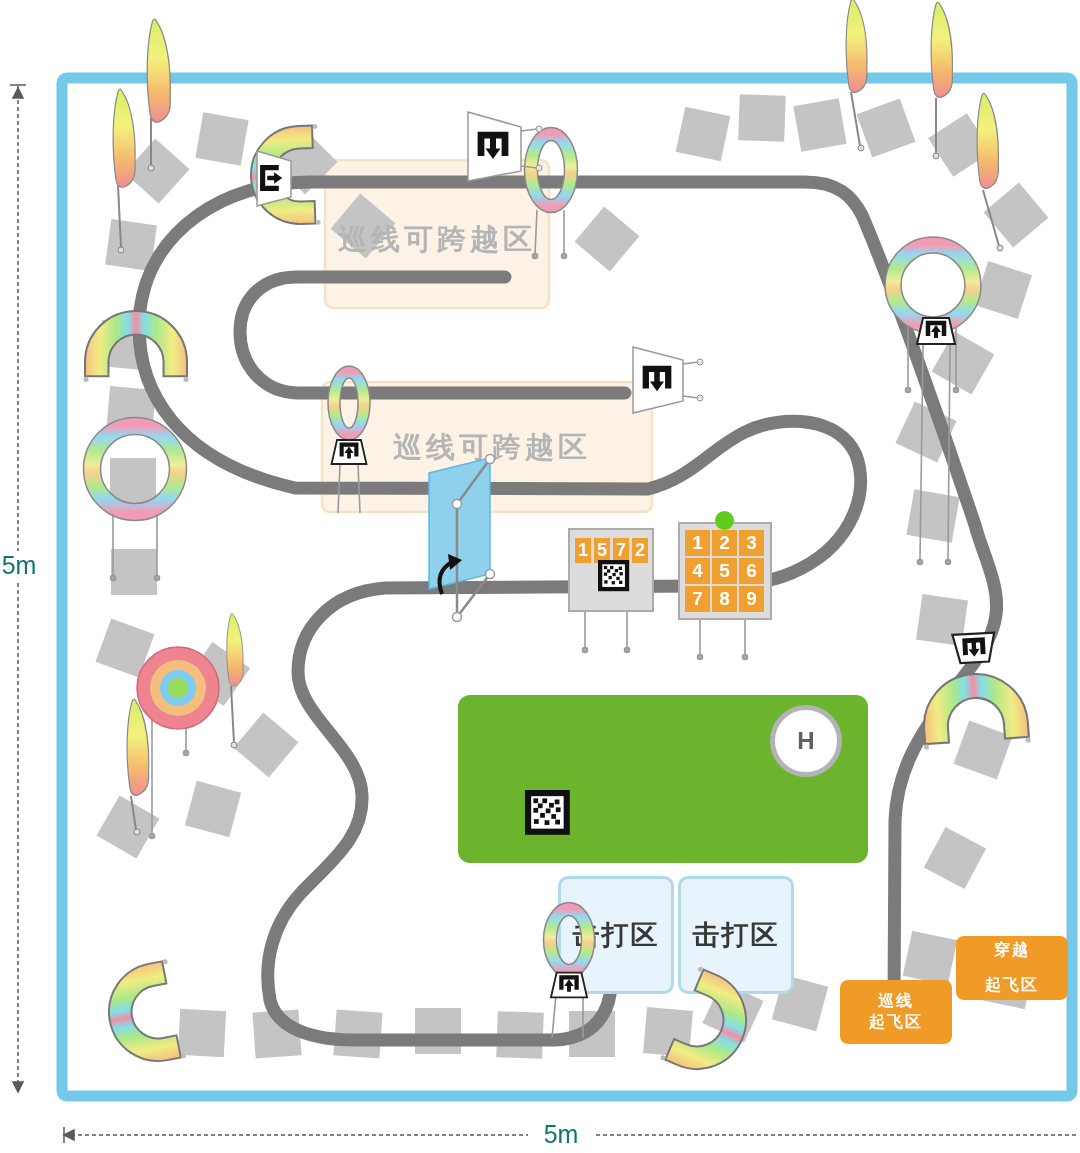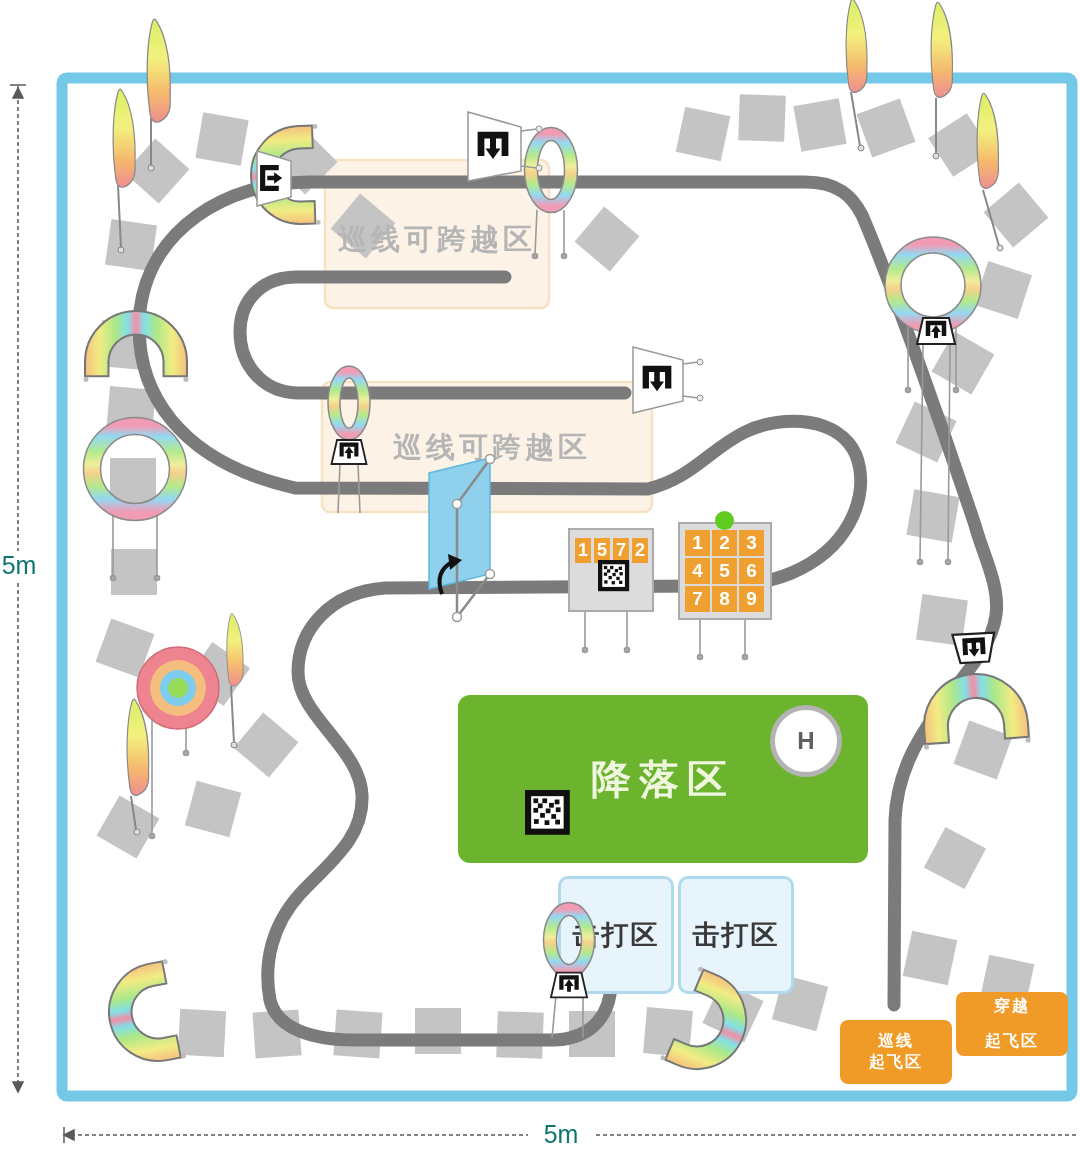--- a/index.html
+++ b/index.html
@@ -150,38 +150,37 @@
     <circle cx="152" cy="836" r="2.5" fill="#AAAAAA"></circle>
         <circle cx="186" cy="753" r="2.5" fill="#AAAAAA"></circle>
   </g>
 </svg>
 
 <div class="htmlLayer abs" style="left:0;top:0;width:1080px;height:1153px;">
   <div class="abs lbl-crossable" style="left:330px;top:220px;width:214px;">巡线可跨越区</div>
   <div class="abs lbl-crossable" style="left:347px;top:428px;width:290px;">巡线可跨越区</div>
 
   <div class="abs landing" style="left:458px;top:695px;width:410px;height:168px;">
-    <span class="zlabel">降落区</span>
     <div class="abs hcircle" style="left:312px;top:10px;width:62px;height:62px;">
       <span>H</span>
     </div>
   </div>
 
   <div class="abs strike" style="left:558px;top:876px;width:110px;height:112px;">
     <span>击打区</span>
   </div>
   <div class="abs strike" style="left:678px;top:876px;width:110px;height:112px;">
     <span>击打区</span>
   </div>
 
-  <div class="abs takeoff" style="left:840px;top:1020px;width:112px;height:64px;">
+  <div class="abs takeoff" style="left:840px;top:980px;width:112px;height:64px;">
     <span>巡线</span>
     <span>起飞区</span>
   </div>
-  <div class="abs takeoff" style="left:956px;top:992px;width:112px;height:64px;gap:14px;">
+  <div class="abs takeoff" style="left:956px;top:936px;width:112px;height:64px;gap:14px;">
     <span>穿越</span>
     <span>起飞区</span>
   </div>
 
   <div class="abs panel" style="left:568px;top:528px;width:82px;height:80px;">
     <div class="code-tiles">
       <div class="tile">1</div>
       <div class="tile">5</div>
       <div class="tile">7</div>
       <div class="tile">2</div>

